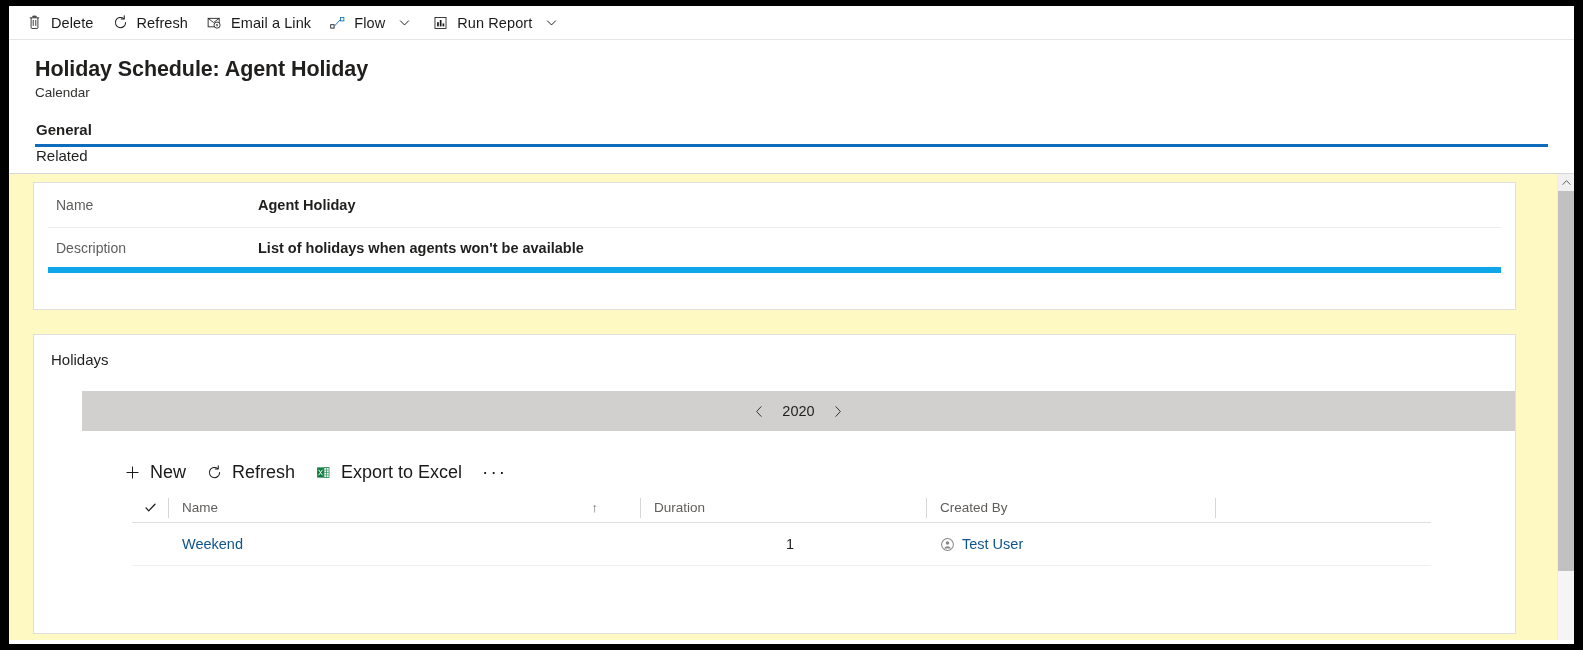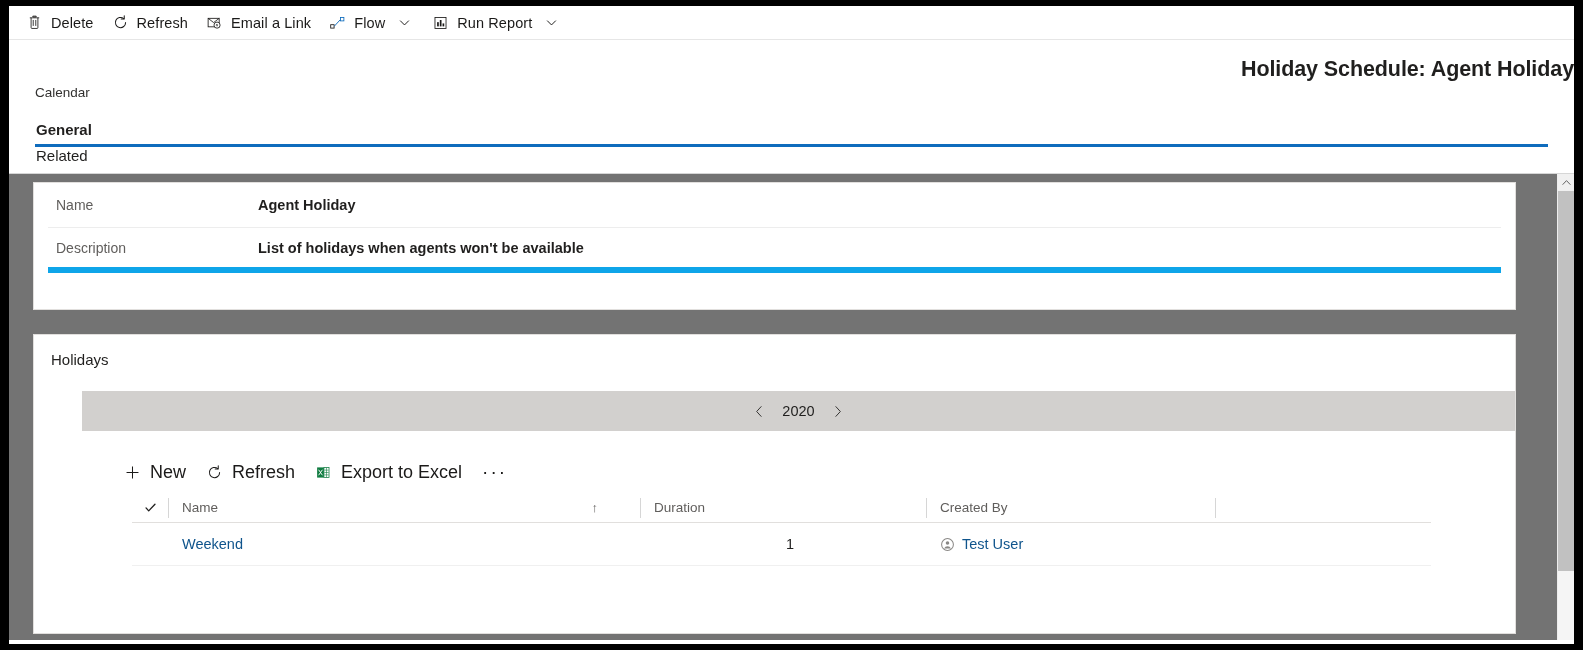--- a/index.html
+++ b/index.html
@@ -70,21 +70,20 @@
   .header {
     padding: 16px 0 0 26px;
     background: #ffffff;
   }
   .title {
     font-size: 21.5px;
     font-weight: 600;
     color: #201f1e;
     letter-spacing: -.1px;
     line-height: 26px;
-    text-align: right;
   }
   .subtitle {
     font-size: 13.5px;
     color: #323130;
     margin-top: 2px;
     line-height: 18px;
   }
   .tabs {
     display: flex;
     margin-top: 19px;
@@ -110,21 +109,21 @@
   .header-rule {
     height: 1px;
     background: #d6d6d6;
     margin-top: 0;
   }
 
   
   .body {
     position: relative;
     height: 466px;
-    background: #737373;
+    background: #fef9c3;
     padding: 8px 0 0 0;
   }
 
   .card {
     background: #ffffff;
     border: 1px solid #e1dfdd;
     margin: 0 58px 0 24px;
   }
 
   

